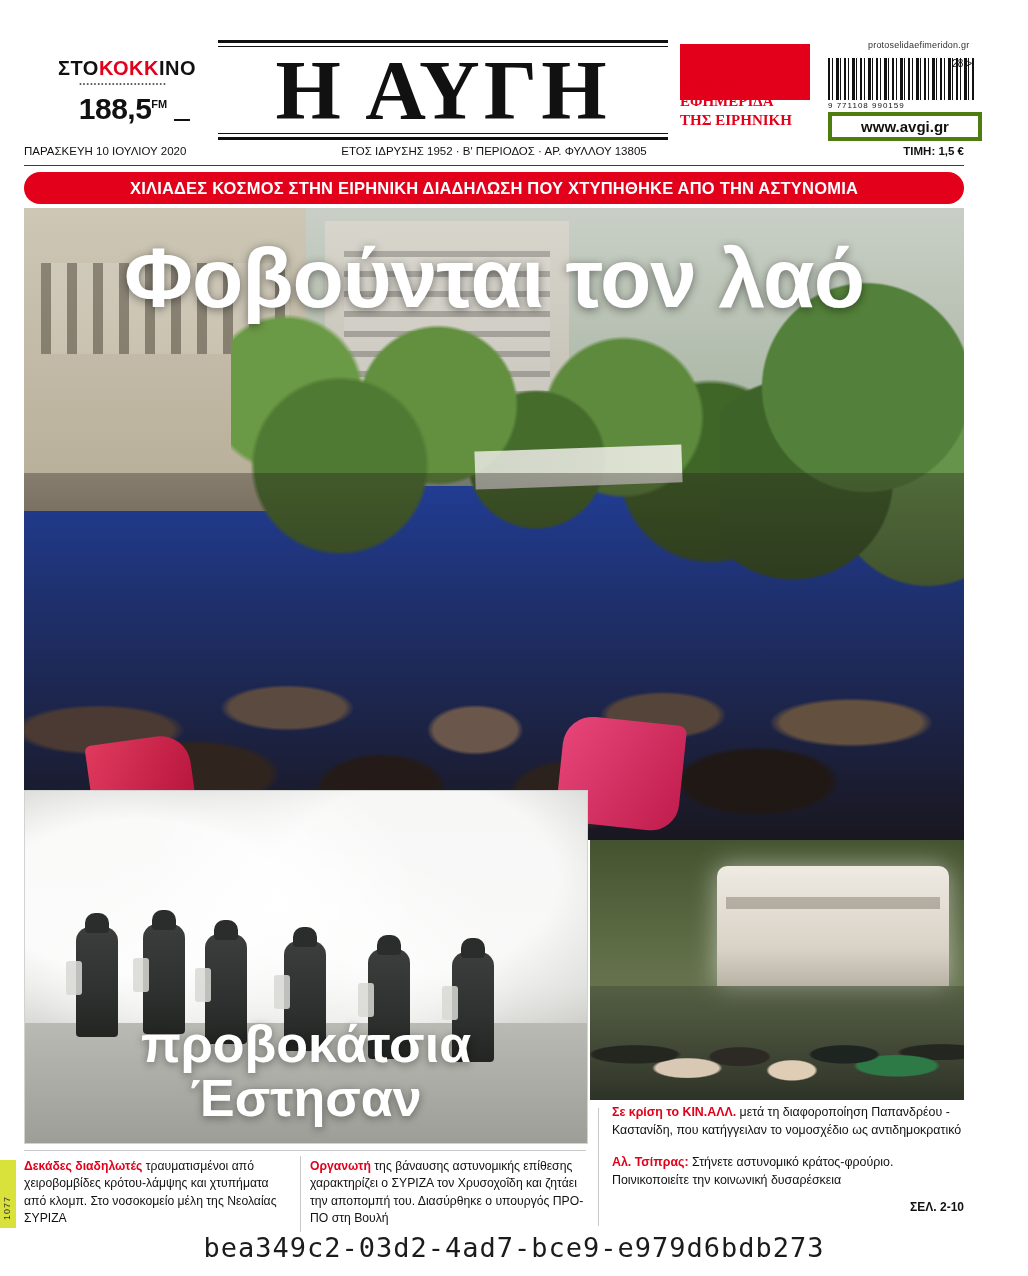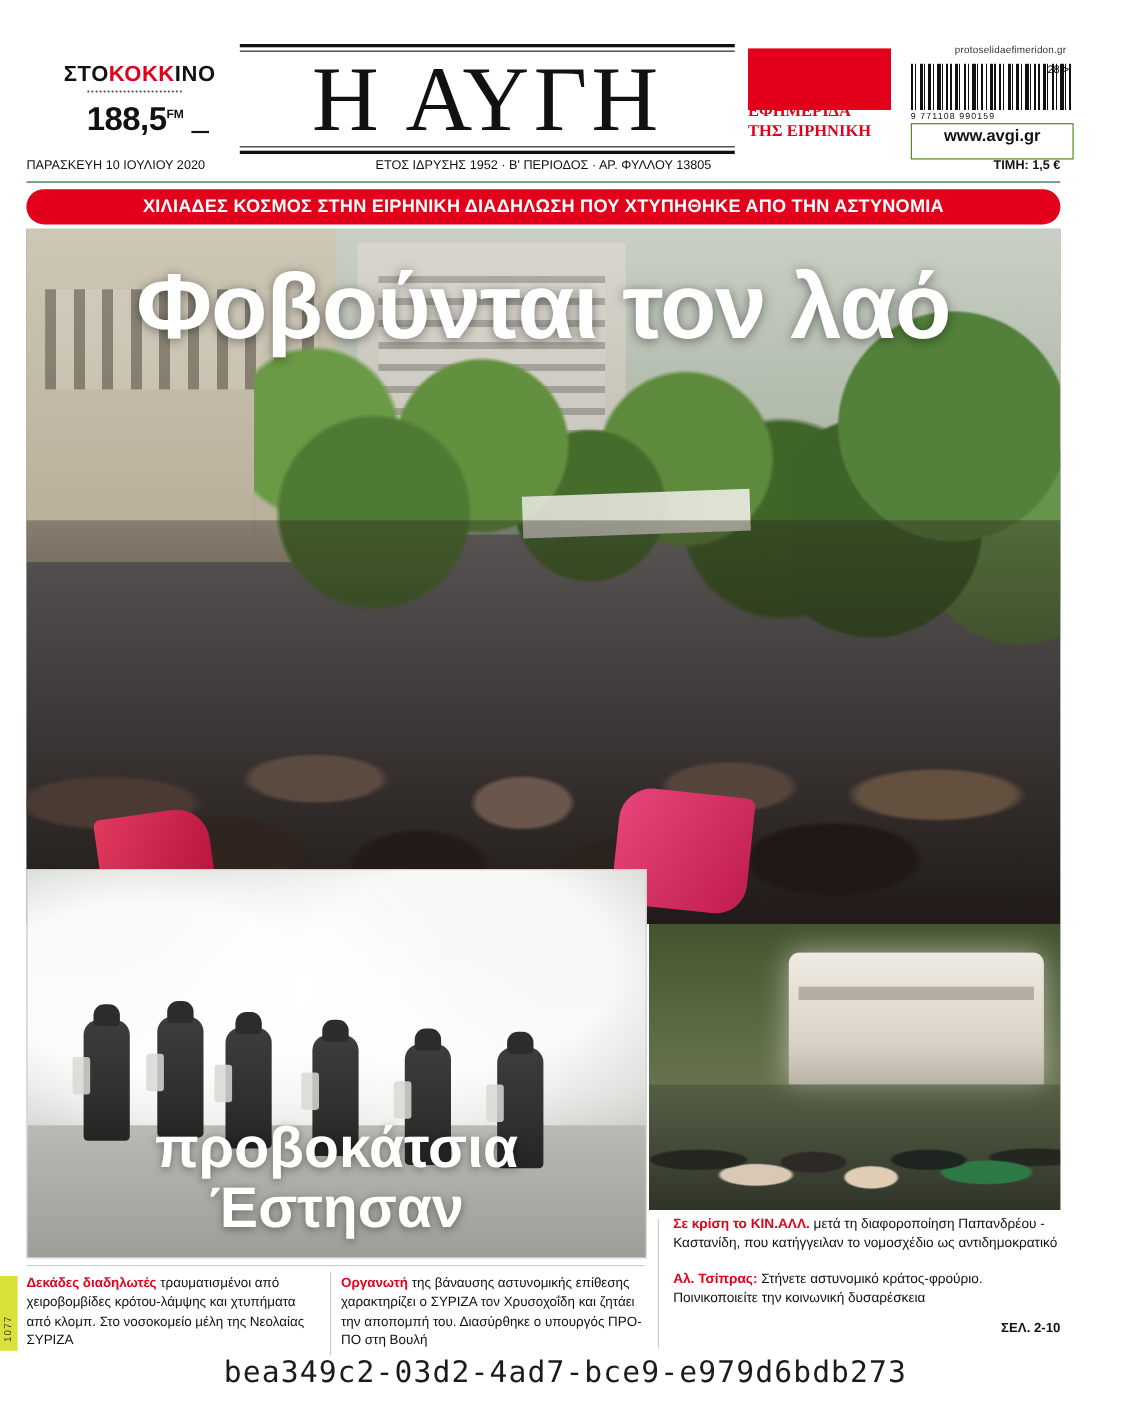--- a/index.html
+++ b/index.html
@@ -81,21 +81,21 @@
   }
   .title-rule-top {
     border-top: 3px solid #111;
     border-bottom: 1px solid #111;
     height: 3px;
     width: 100%;
   }
   .paper-title {
     font-family: "Liberation Serif", serif;
     font-size: 84px;
-    font-weight: normal;
+    font-weight: bold;
     line-height: 0.95;
     letter-spacing: 4px;
     margin: 4px 0 2px 0;
   }
   .title-rule-bottom {
     border-bottom: 3px solid #111;
     border-top: 1px solid #111;
     height: 3px;
     width: 100%;
   }
@@ -155,25 +155,25 @@
     position: absolute;
     right: 2px;
     top: 6px;
     font-size: 10px;
   }
   .site-box {
     position: absolute;
     left: 828px;
     top: 112px;
     width: 146px;
-    border: 1px solid #4d7c0f;
+    border: 4px solid #4d7c0f;
     text-align: center;
     font-size: 15px;
     font-weight: bold;
-    padding: 2px 0 12px 0;
+    padding: 2px 0 2px 0;
   }
 
   
   .infostrip {
     position: absolute;
     left: 24px;
     top: 143px;
     width: 940px;
     height: 22px;
     font-size: 11.5px;
@@ -204,21 +204,21 @@
   }
 
   
   .mainphoto {
     position: absolute;
     left: 24px;
     top: 208px;
     width: 940px;
     height: 632px;
     overflow: hidden;
-    background: #737373;
+    background: #1d4ed8;
   }
   .mp-sky {
     position: absolute; left:0; top:0; width:100%; height: 44%;
     background: linear-gradient(to bottom, #c9cfc6 0%, #b9c2b4 40%, #9fae9c 100%);
   }
   .mp-buildL {
     position:absolute; left:0; top:0; width:30%; height:48%;
     background: linear-gradient(to bottom, #cdc7b6, #b7ad97);
   }
   .mp-buildL:after {

